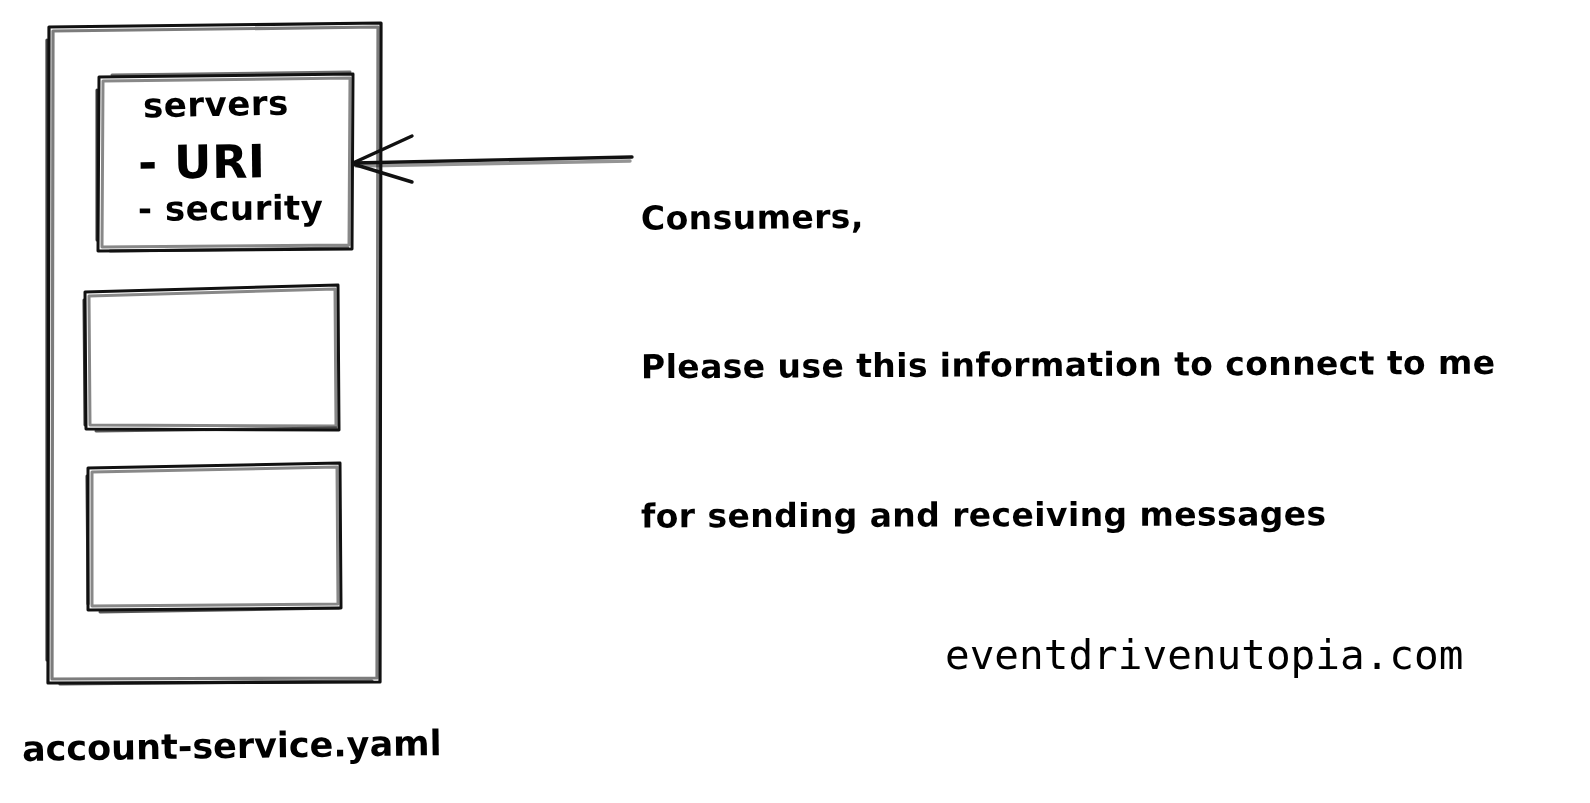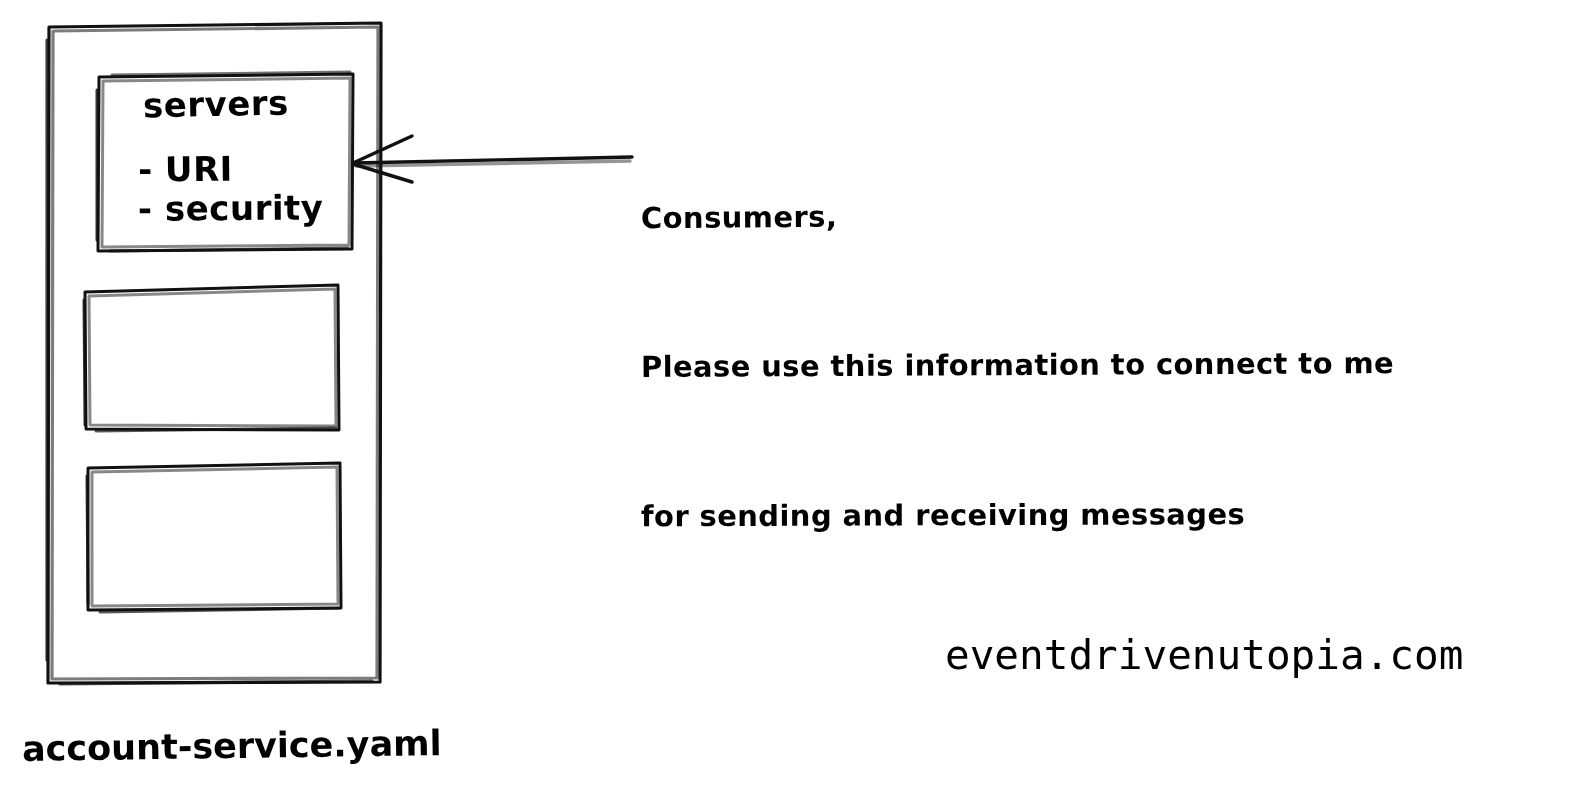--- a/index.html
+++ b/index.html
@@ -46,36 +46,36 @@
   }
 
   #box1-title {
     left: 143px;
     top: 84px;
     font-size: 34px;
     transform: rotate(-1.1deg);
   }
   #box1-item-0 {
     left: 138px;
-    top: 149px;
-    font-size: 34px;
+    top: 135px;
+    font-size: 46px;
     transform: rotate(-0.6deg);
   }
   #box1-item-1 {
     left: 138px;
     top: 188px;
     font-size: 34px;
     transform: rotate(-0.4deg);
   }
 
   #note {
     position: absolute;
     left: 641px;
     top: 90px;
-    font-size: 29px;
+    font-size: 33px;
     line-height: 50px;
     color: #000000;
     font-family: "DejaVu Sans", sans-serif;
     font-weight: 700;
     letter-spacing: 0.4px;
     white-space: pre;
   }
   #note .note-line {
     display: block;
   }

